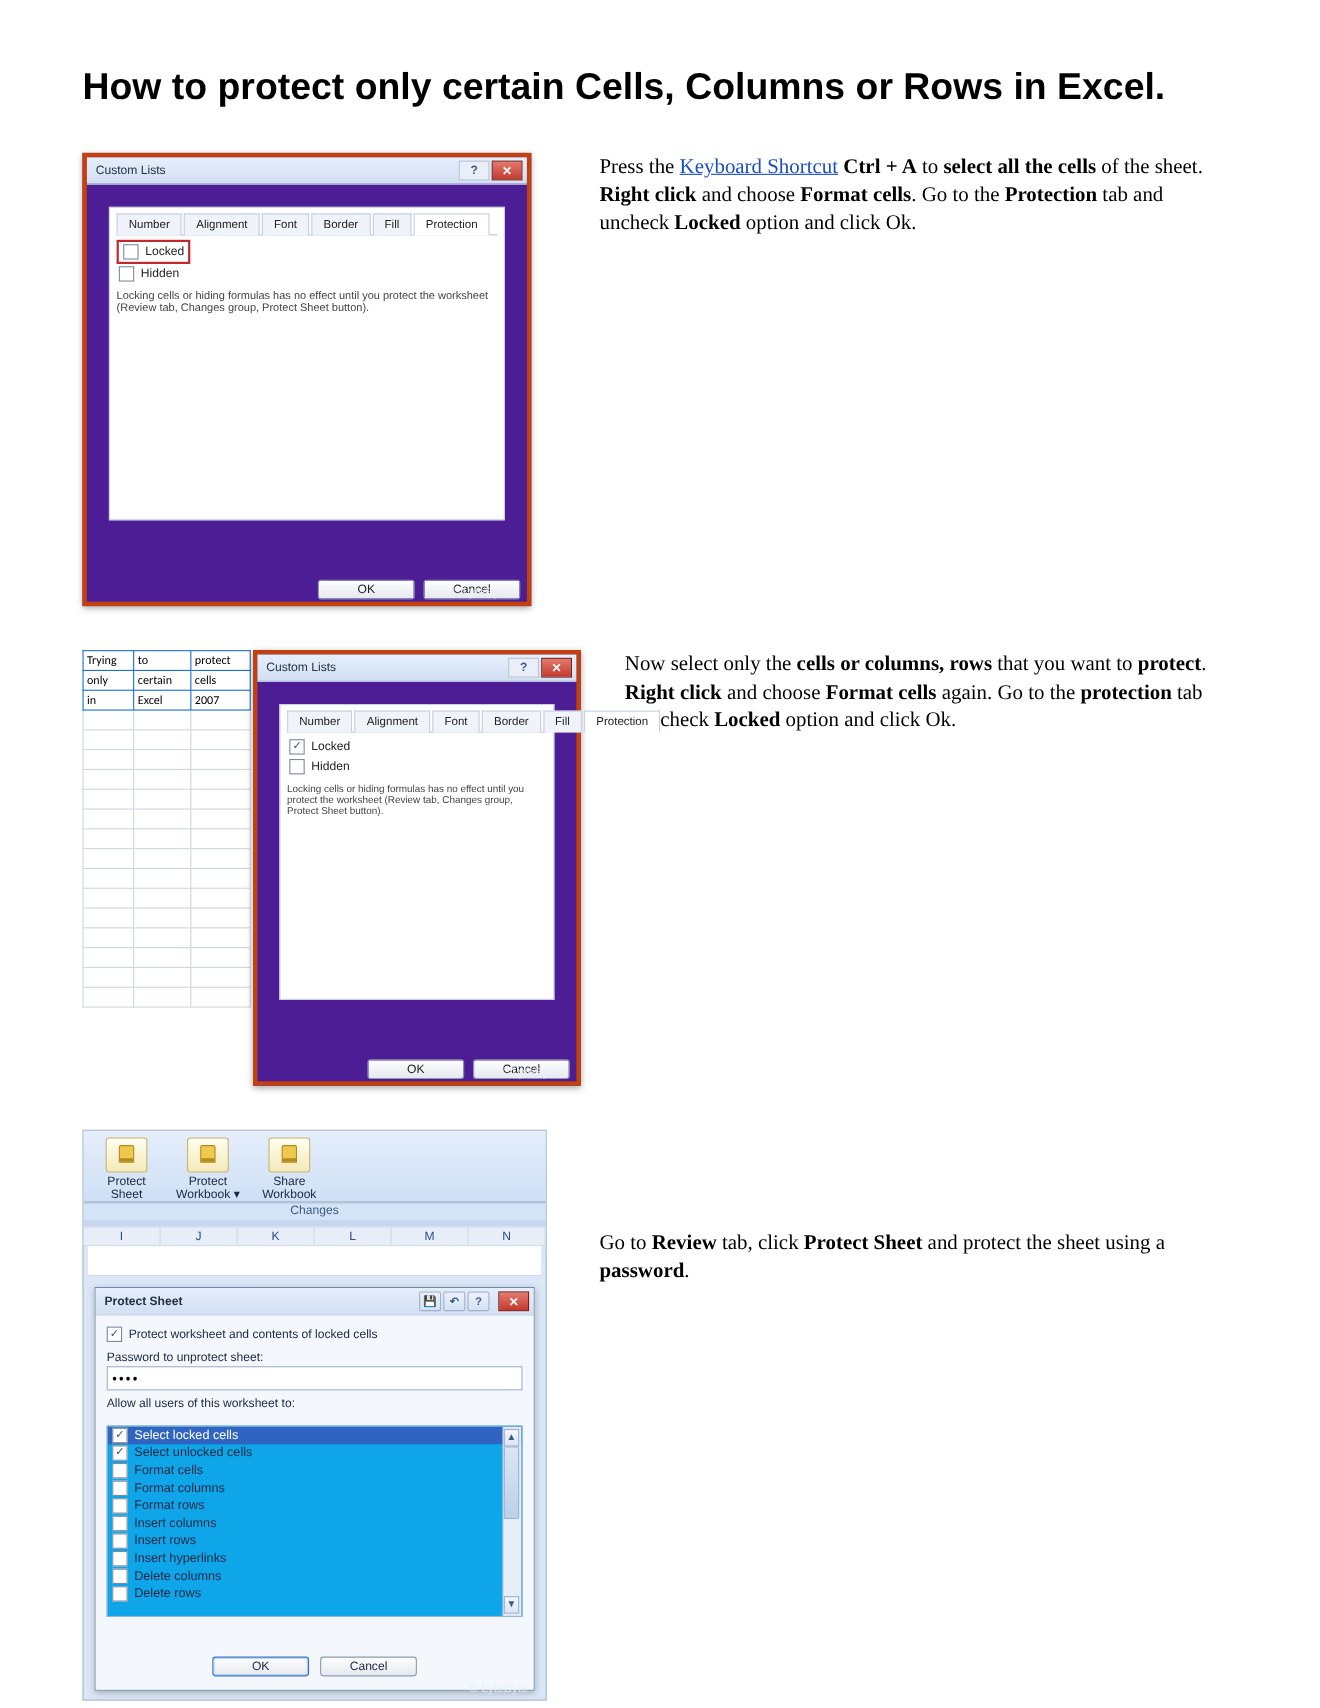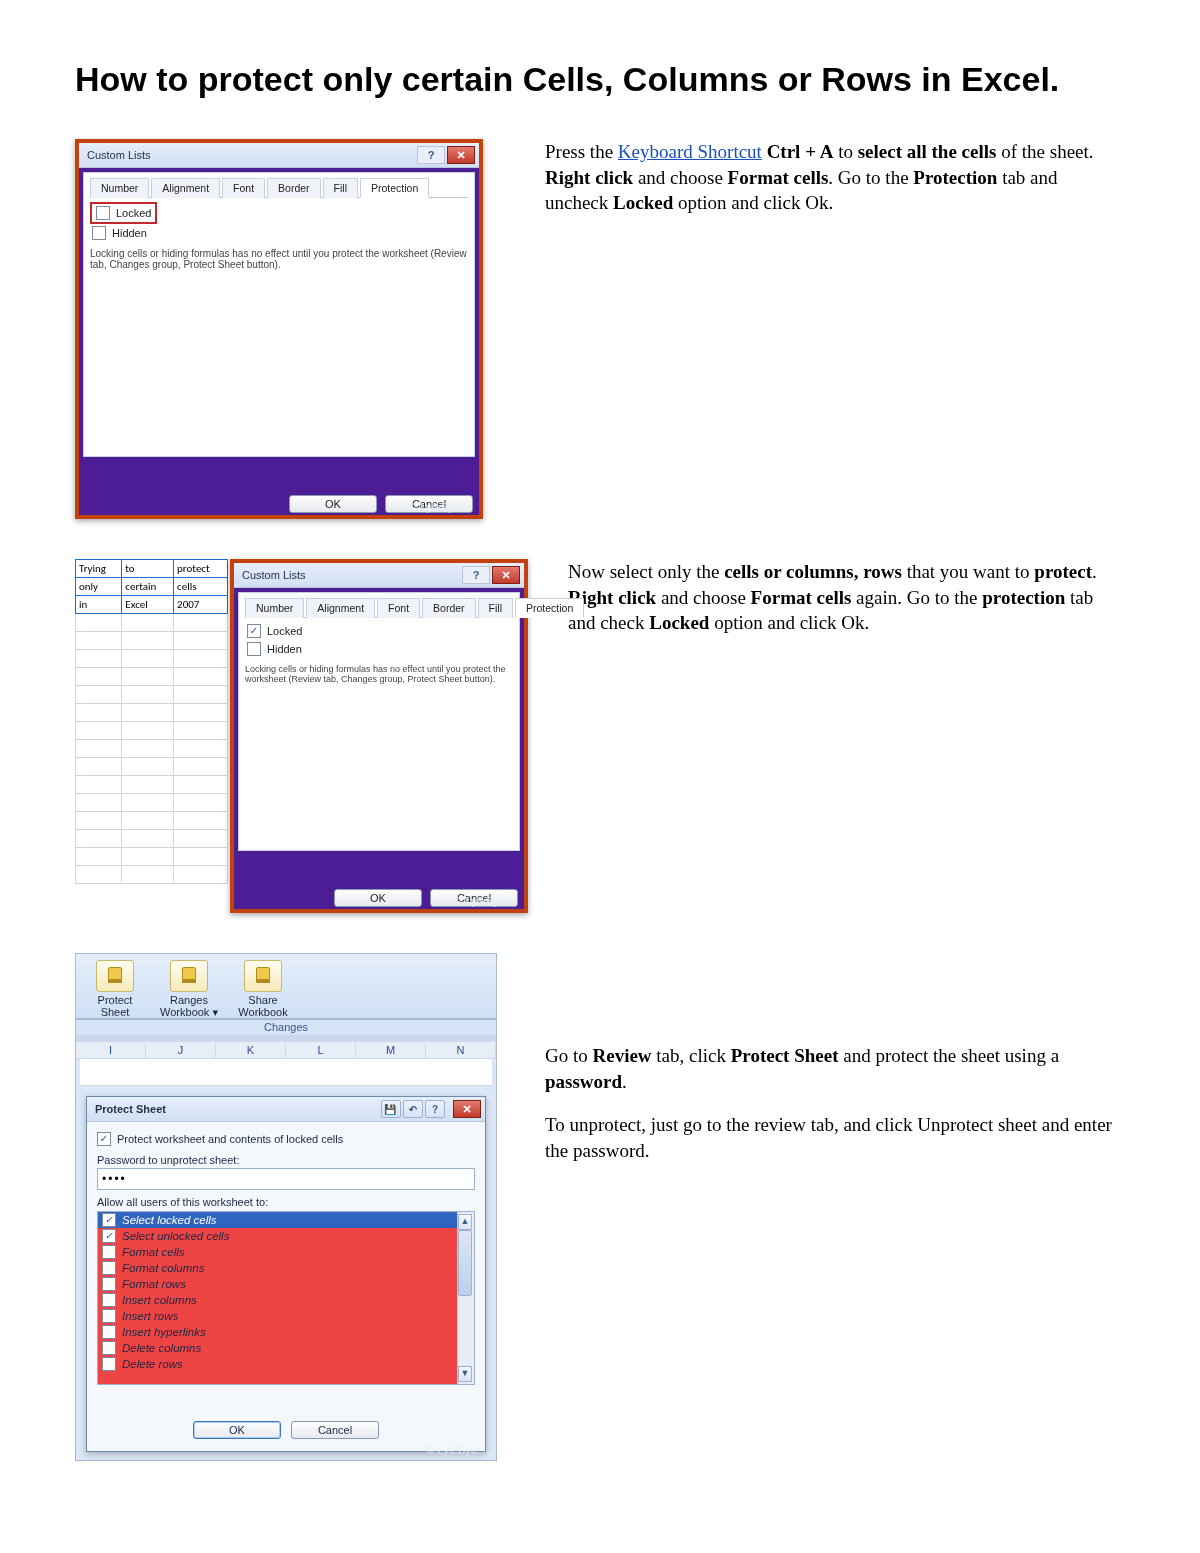--- a/index.html
+++ b/index.html
@@ -58,21 +58,21 @@
   .win7 .titlebar .spacer { flex: 1; }
   .titlebtn {
     width: 26px; height: 16px;
     display: inline-flex; align-items:center; justify-content:center;
     margin-left: 2px;
   }
   .titlebtn.help { background:#e9eef7; border:1px solid #b8c4d8; font-weight:700; color:#3c5a8d;}
   .titlebtn.close { background: linear-gradient(#e47a6e,#c23a2c); border:1px solid #7e1f14; color:#fff; font-weight:700;}
   .win7 .client {
     background: #fff;
-    margin: 4px;
+    margin: 20px;
     border: 1px solid #c6d0e0;
     padding: 4px 6px 6px 6px;
   }
   .tabs {
     display: flex;
     gap: 0;
     border-bottom: 1px solid #b7c6dd;
     margin-bottom: 4px;
   }
   .tab {
@@ -256,25 +256,24 @@
   .ps-body { padding: 8px 10px; background:#f4f7fc; }
   .ps-body .chkrow{ padding:2px 0; }
   .ps-body label { display:block; margin:6px 0 2px 0; }
   .ps-body input[type=text]{
     width: 100%; box-sizing:border-box;
     border:1px solid #9bb1cf; padding:3px 4px;
     font-family: inherit; font-size:12px;
     letter-spacing: 2px;
   }
   .listbox {
-    border:1px solid #9bb1cf; background:#ef4444;
+    border:1px solid #9bb1cf; background:#0ea5e9;
     height: 172px; overflow:hidden;
     position:relative;
-    margin-top:3px;
-    font-style:italic;
+    margin-top:14px;
   }
   .listbox .item{
     display:flex;align-items:center;gap:6px;
     padding:1px 4px;
     font-size:11.5px;
   }
   .listbox .item.selected{
     background:#2f64c1;color:#fff;
   }
   .listbox .scrollbar{
@@ -499,21 +498,21 @@
   <div class="row">
     <div class="figure-col">
       <div class="fig3" style="width:420px;">
         <div class="ribbon">
           <div class="rbtn">
             <div class="ico"></div>
             <div>Protect Sheet</div>
           </div>
           <div class="rbtn">
             <div class="ico"></div>
-            <div>Ranges Workbook ▾</div>
+            <div>Protect Workbook ▾</div>
           </div>
           <div class="rbtn">
             <div class="ico"></div>
             <div>Share Workbook</div>
           </div>
         </div>
         <div class="ribbon-label">Changes</div>
 
         <div style="height:6px;background:#c8d7ec;"></div>
         <div class="colhdrs">
@@ -600,16 +599,15 @@
         </div>
         <div class="watermark">© LyteByte</div>
       </div>
     </div>
 
     <div class="text-col" style="padding-top:90px;">
       <p>
         <span>Go to </span><b>Review</b><span> tab, click </span>
         <b>Protect Sheet</b><span> and protect the sheet using a </span><b>password</b><span>.</span>
       </p>
-      <p>To unprotect, just go to the review tab, and click Unprotect sheet and enter the password.</p>
     </div>
   </div>
 </div>
 
 </body></html>

